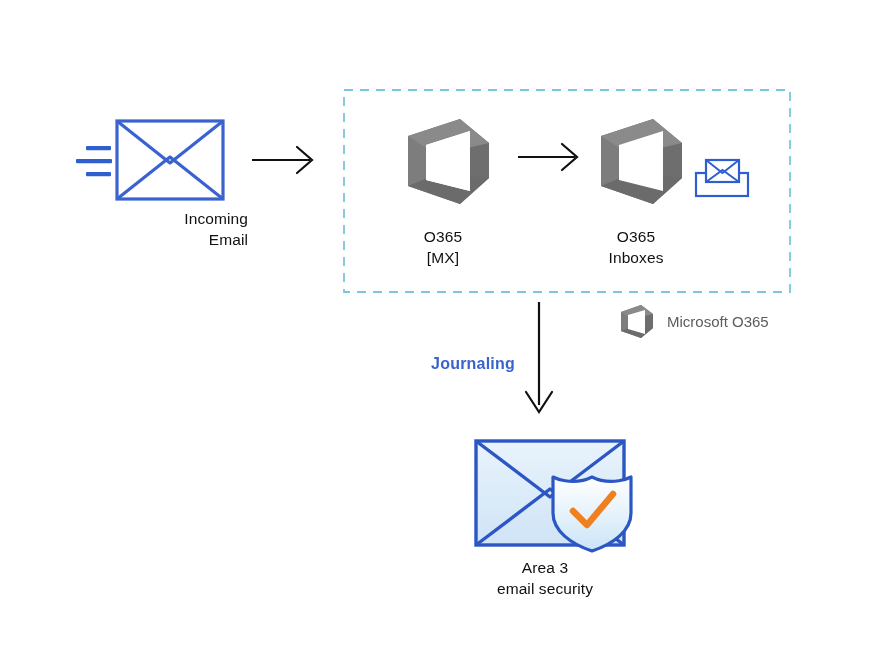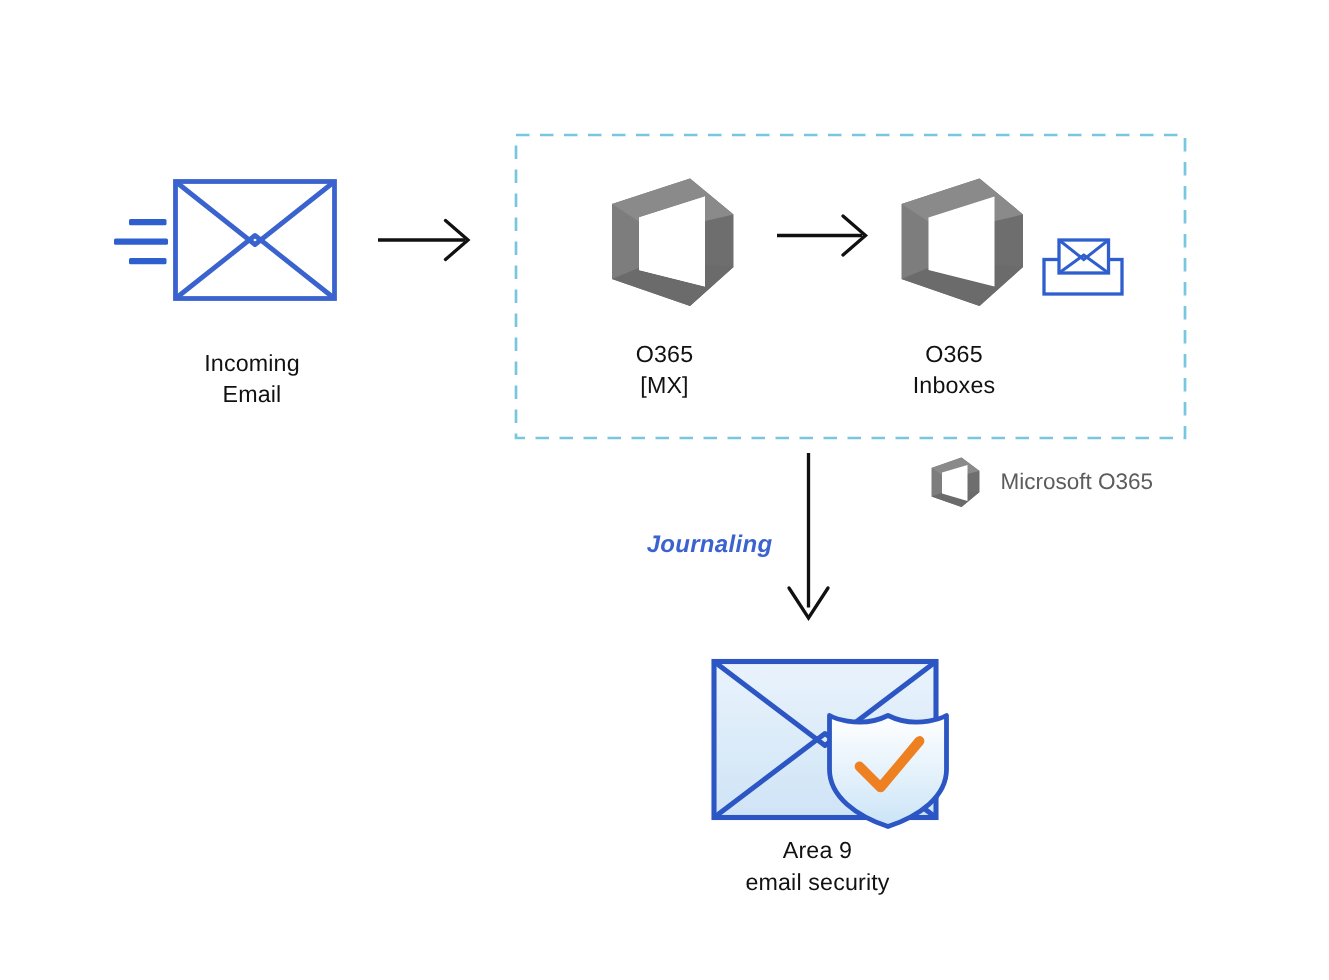--- a/index.html
+++ b/index.html
@@ -24,35 +24,34 @@
   .node-label {
     position: absolute;
     text-align: center;
     font-family: "Liberation Sans", sans-serif;
     font-size: 15.5px;
     line-height: 21px;
     color: #111111;
     white-space: pre-line;
     letter-spacing: 0.1px;
   }
-  #label-incoming  { left: 88px;  top: 232px; width: 160px; }
+  #label-incoming  { left: 88px;  top: 208px; width: 160px; text-align: right; }
   #label-o365mx    { left: 363px; top: 226px; width: 160px; }
   #label-o365inbox { left: 556px; top: 226px; width: 160px; }
   #label-area1     { left: 465px; top: 557px; width: 160px; }
   #label-journaling {
     position: absolute;
     left: 398px; top: 355px;
     width: 150px;
     text-align: center;
     font-family: "Liberation Sans", sans-serif;
     font-size: 16px;
     font-weight: bold;
     color: #3a63cf;
     letter-spacing: 0.2px;
-    font-style: italic;
   }
   #legend {
     position: absolute;
     left: 618px; top: 301px;
     display: flex;
     align-items: center;
     gap: 9px;
   }
   #legend-icon { width: 40px; height: 40px; display: block; }
   #legend-text {
@@ -154,21 +153,21 @@
 Email</div>
 
 <div class="node-label" id="label-o365mx">O365
 [MX]</div>
 
 <div class="node-label" id="label-o365inbox">O365
 Inboxes</div>
 
 <div id="label-journaling">Journaling</div>
 
-<div class="node-label" id="label-area1">Area 9
+<div class="node-label" id="label-area1">Area 3
 email security</div>
 
 <div id="legend">
   <svg id="legend-icon" viewBox="0 0 40 40" xmlns="http://www.w3.org/2000/svg">
     <path d="M3 11 L3 30 L23 37 L23 4 Z" fill="#7d7d7d"></path>
     <path d="M23 4 L23 37 L35 27 L35 13 Z" fill="#6e6e6e"></path>
     <path d="M3 11 L23 4 L35 13 L14 18 Z" fill="#8a8a8a"></path>
     <path d="M3 30 L23 37 L35 27 L14 26 Z" fill="#6b6b6b"></path>
     <path d="M10 14 L27 9 L27 33 L10 28 Z" fill="#ffffff"></path>
   </svg>

